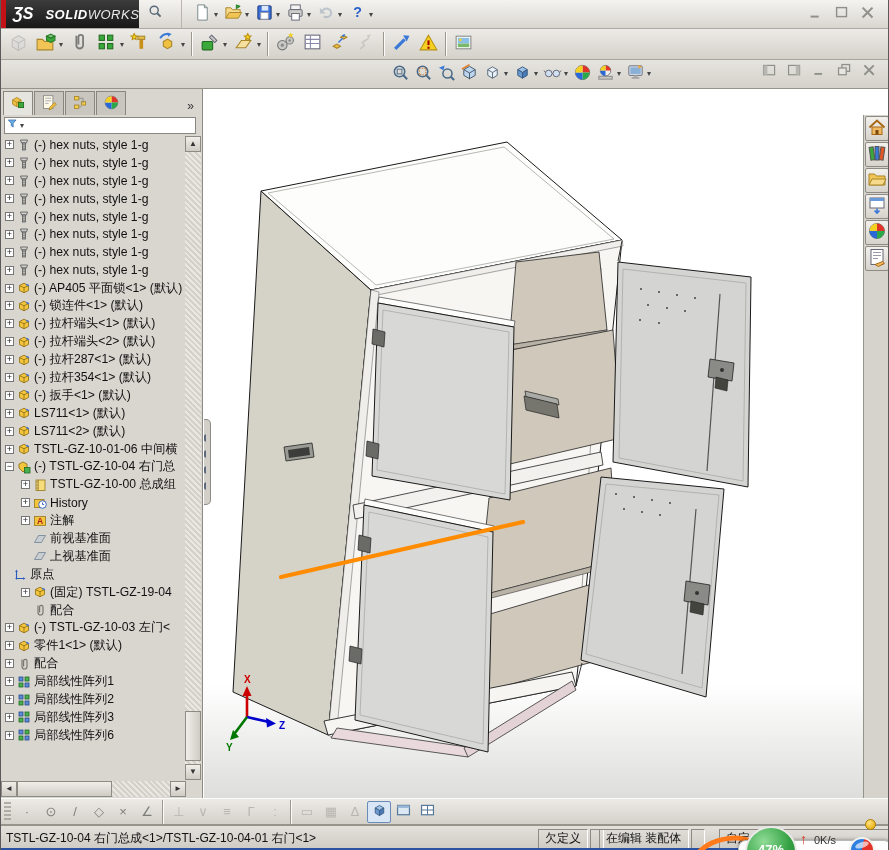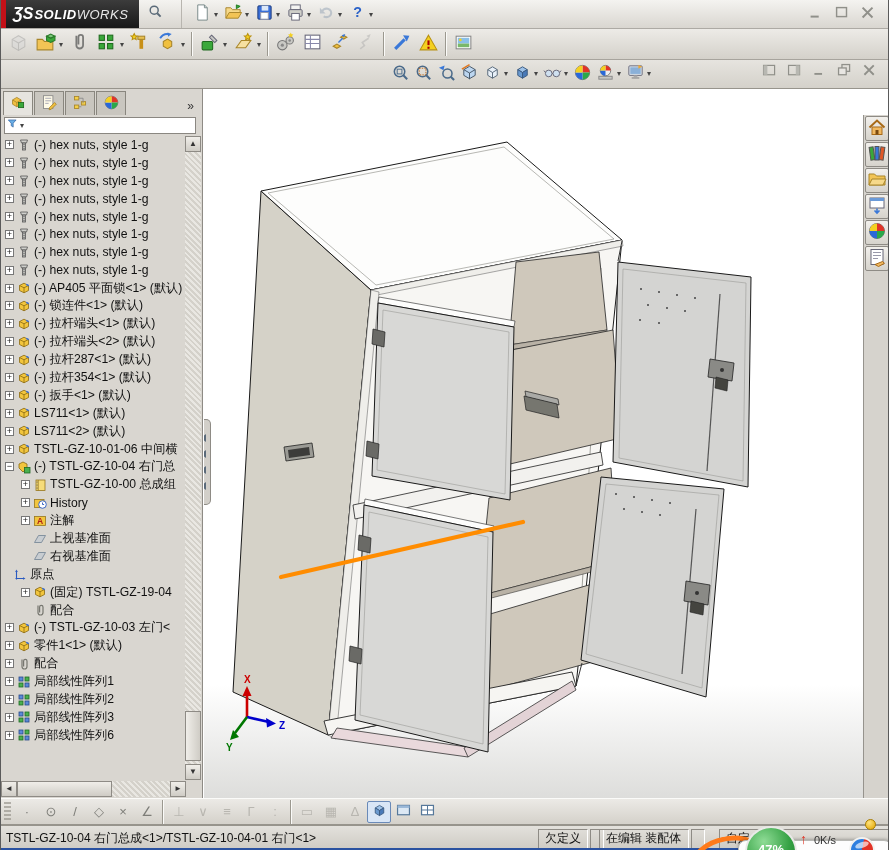--- a/index.html
+++ b/index.html
@@ -5,21 +5,21 @@
   html,body{margin:0;padding:0;background:#9a9a9a;}
   .screen{position:relative;width:889px;height:850px;overflow:hidden;background:#ffffff;
     font-family:"Liberation Sans",sans-serif;font-size:12px;color:#111;
     border-left:1px solid #5a5a5a;border-right:1px solid #5a5a5a;box-sizing:border-box;}
   
   .titlebar{position:absolute;left:0;top:0;width:100%;height:29px;display:flex;align-items:stretch;
     background:linear-gradient(#f4f3f0,#d9d6d0);border-bottom:1px solid #adaaa4;box-sizing:border-box;}
   .logo{width:138px;background:linear-gradient(#3c3c3c,#181818);color:#fff;display:flex;align-items:center;
     padding-left:12px;box-sizing:border-box;position:relative;font-style:italic;white-space:nowrap;}
   .logo::before{content:"";position:absolute;left:0;top:0;width:5px;height:100%;background:#c31118;}
-  .logo .mark{font-size:16px;font-weight:bold;margin-right:1px;}
+  .logo .mark{font-size:16px;font-weight:bold;margin-right:12px;}
   .logo .bold{font-size:13px;font-weight:bold;letter-spacing:.5px;}
   .logo .light{font-size:13px;font-weight:normal;letter-spacing:.5px;color:#e8e8e8;}
   .menubar{display:flex;align-items:center;margin-left:10px;}
   .menu{padding:0 9px;height:100%;display:flex;align-items:center;cursor:default;}
   .qsearch{width:24px;height:22px;display:flex;align-items:center;justify-content:center;margin-left:4px;}
   .quicktools{display:flex;align-items:center;margin-left:14px;border-left:1px solid #b8b5af;padding-left:8px;}
   .qbtn{width:24px;height:24px;display:flex;align-items:center;justify-content:center;}
   .qbtn.disabled{opacity:.55;}
   .dd{font-size:8px;color:#444;margin:0 3px 0 0;}
   .winctl{margin-left:auto;display:flex;align-items:center;gap:6px;padding-right:10px;}
@@ -668,28 +668,28 @@
                 <rect x="1.5" y="2.5" width="11" height="9" fill="#f2c53d" stroke="#96761e" stroke-width=".8"></rect>
                 <text x="7" y="10" text-anchor="middle" font-size="8.5" font-weight="bold" fill="#b02018">A</text>
               </svg></span>
             <span class="tlabel">注解</span>
           </div>
           <div class="tree-row" style="padding-left: 20px;">
             <span class="exp none">+</span>
             <span class="ticon"><svg width="14" height="14" viewBox="0 0 14 14">
                 <path d="M1.5 10.5 L5.5 3.5 H12.5 L8.5 10.5 Z" fill="rgba(150,180,210,.25)" stroke="#7a8a9a" stroke-width=".9"></path>
               </svg></span>
-            <span class="tlabel">上视基准面</span>
+            <span class="tlabel">前视基准面</span>
           </div>
           <div class="tree-row" style="padding-left: 20px;">
             <span class="exp none">+</span>
             <span class="ticon"><svg width="14" height="14" viewBox="0 0 14 14">
                 <path d="M1.5 10.5 L5.5 3.5 H12.5 L8.5 10.5 Z" fill="rgba(150,180,210,.25)" stroke="#7a8a9a" stroke-width=".9"></path>
               </svg></span>
-            <span class="tlabel">右视基准面</span>
+            <span class="tlabel">上视基准面</span>
           </div>
           <div class="tree-row" style="">
             <span class="exp none">+</span>
             <span class="ticon"><svg width="14" height="14" viewBox="0 0 14 14">
                 <path d="M2.5 11.5 H10.5 M3.5 12.5 V4.5" fill="none" stroke="#2a5ac0" stroke-width="1.1"></path>
                 <path d="M12.5 11.5 l-2.5 -1.3 v2.6 Z" fill="#2a5ac0"></path>
                 <path d="M3.5 2.5 l-1.3 2.5 h2.6 Z" fill="#2a5ac0"></path>
               </svg></span>
             <span class="tlabel">原点</span>
           </div>

